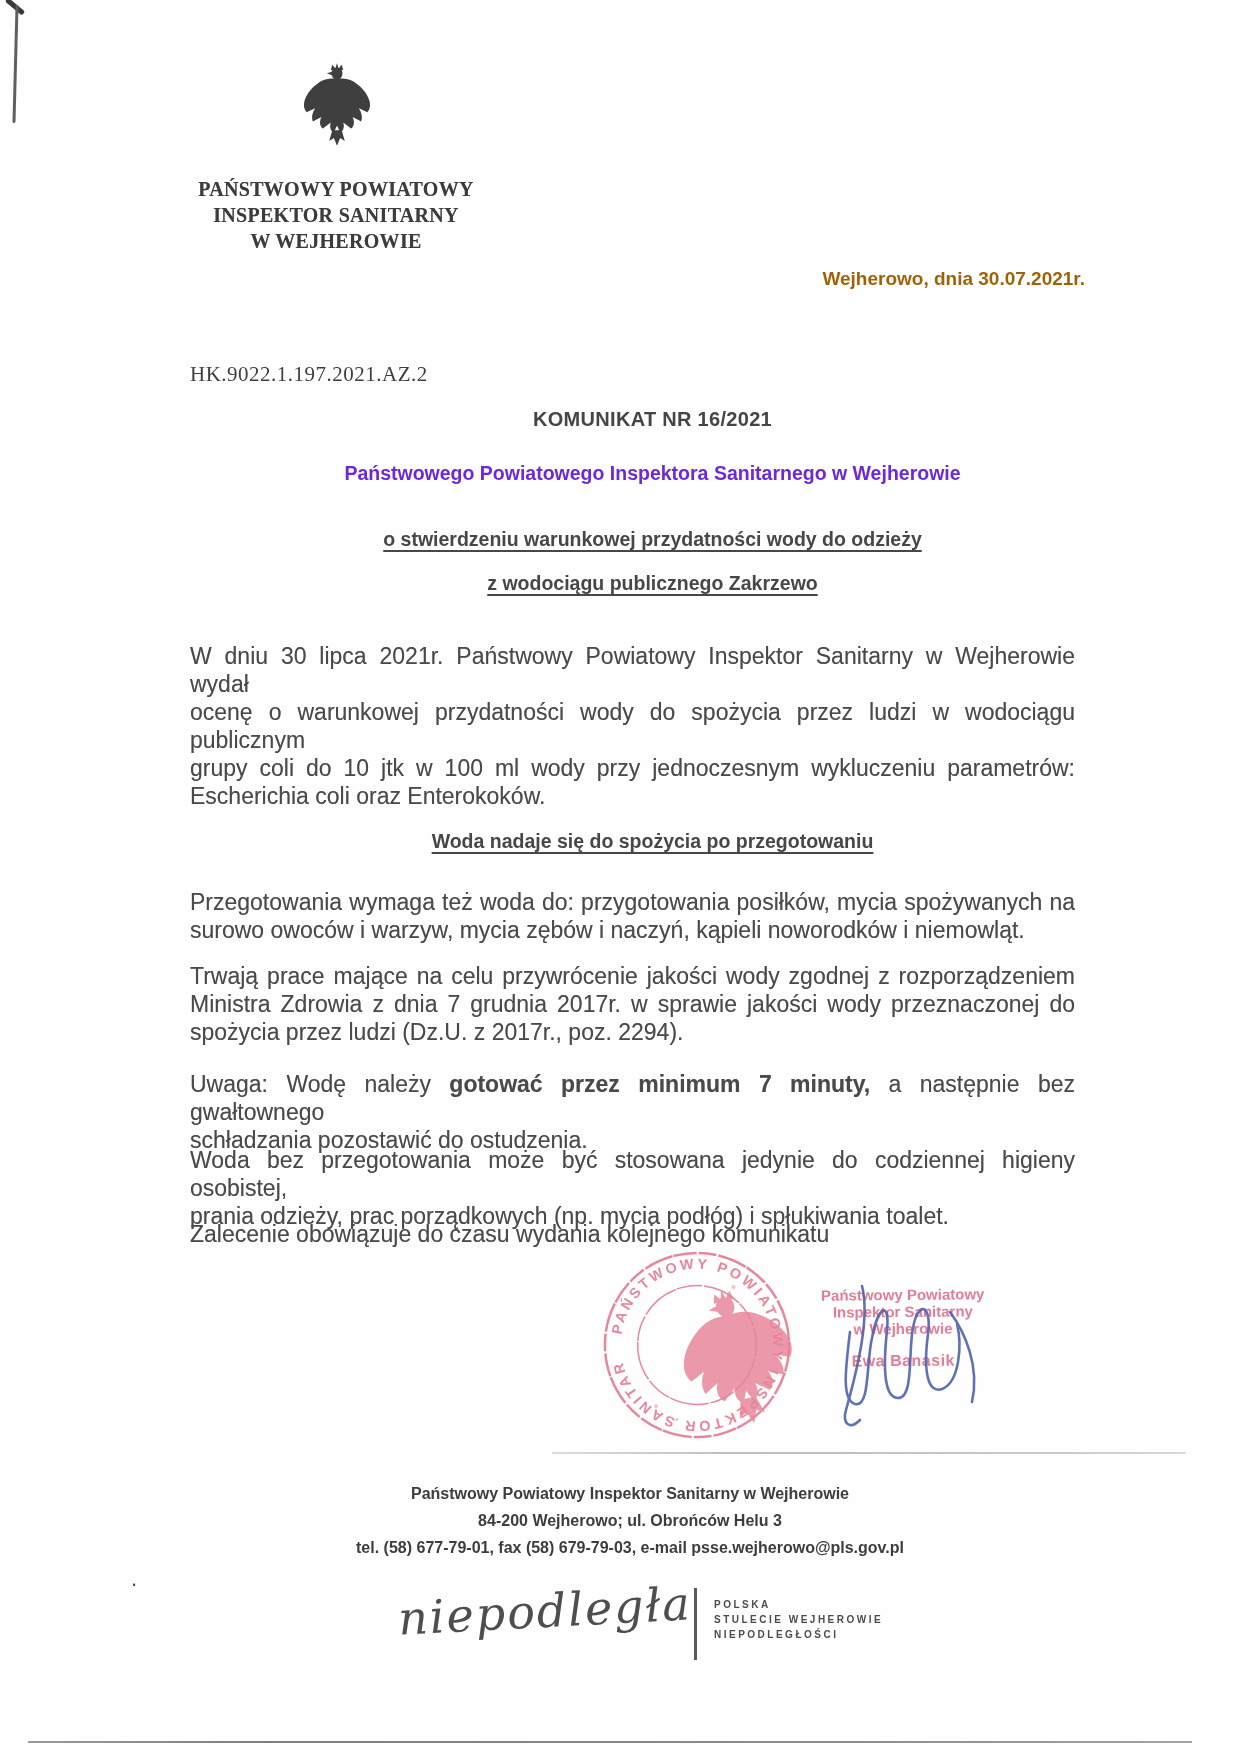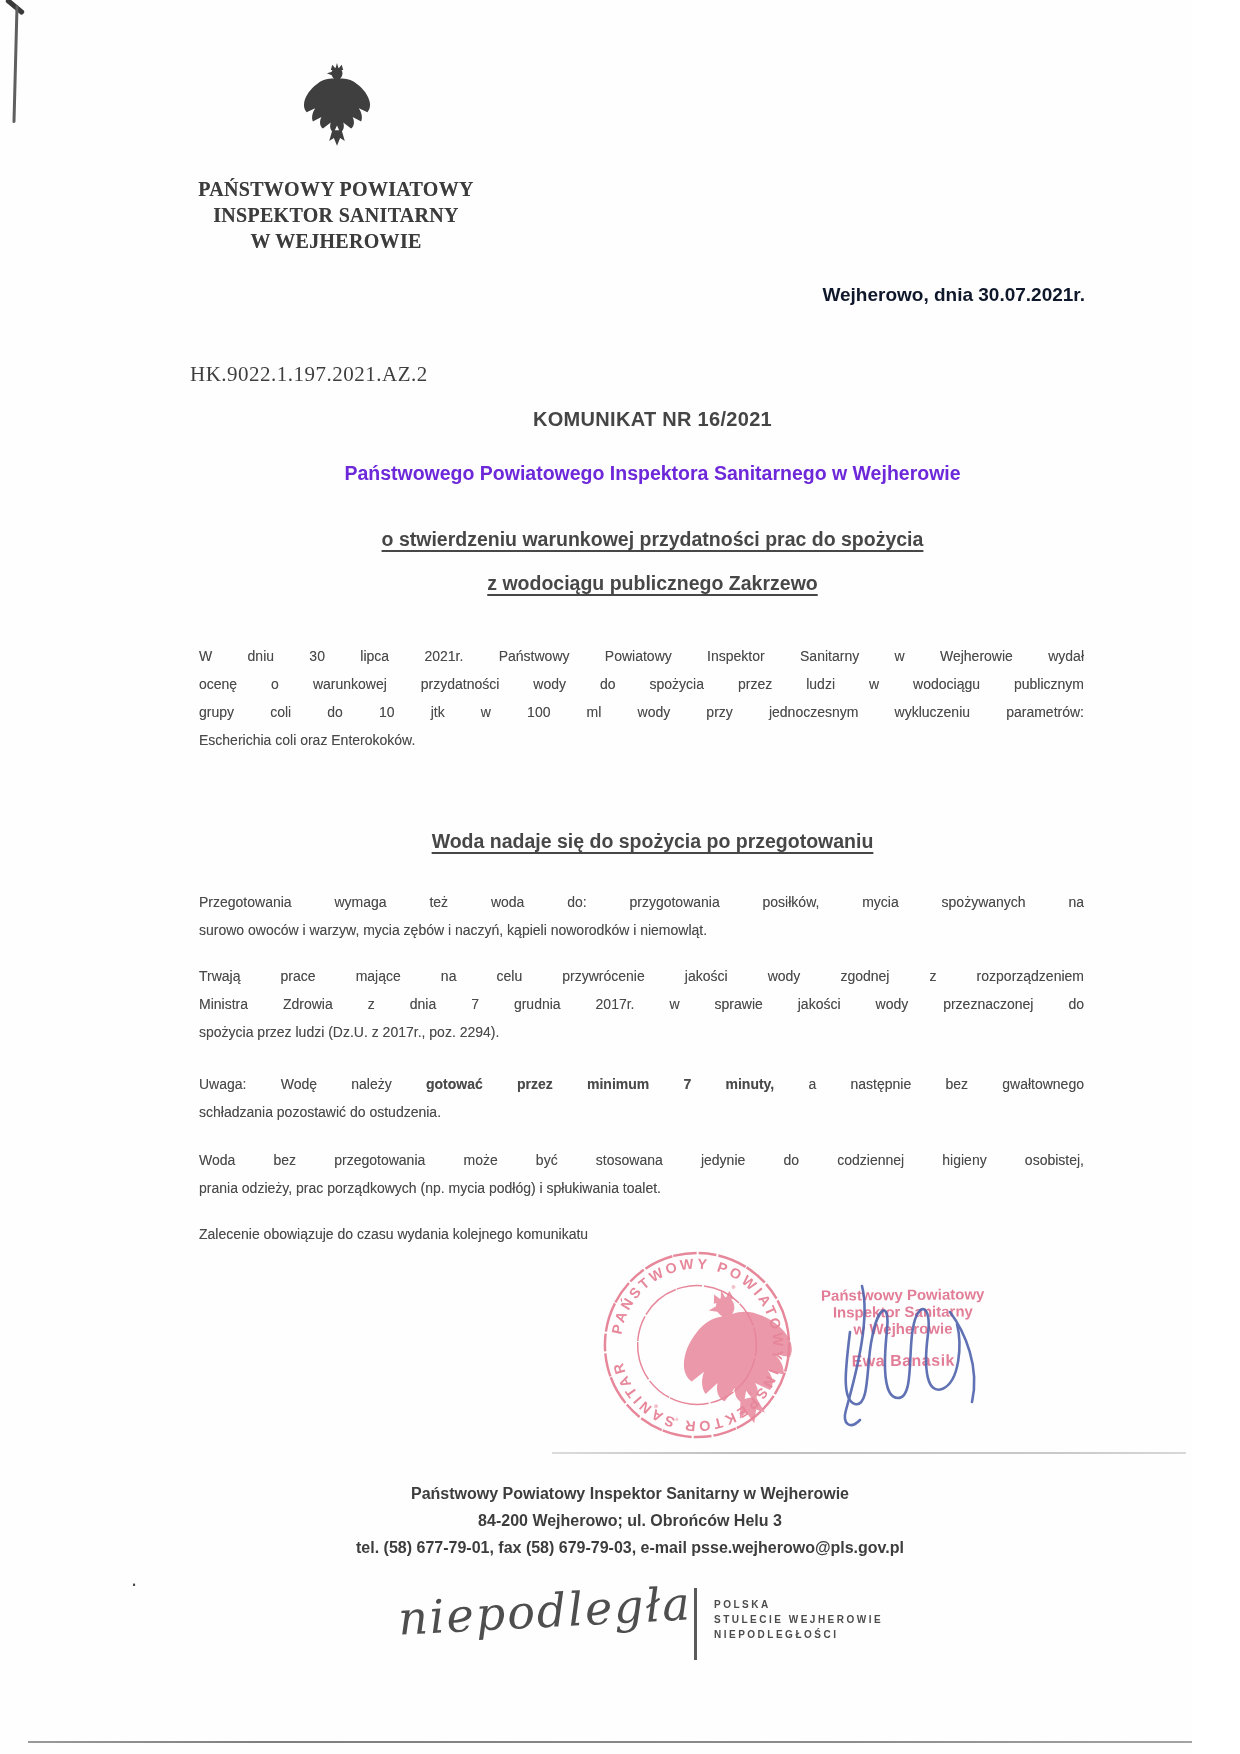--- a/index.html
+++ b/index.html
@@ -15,36 +15,36 @@
   .scan-corner-tick { position:absolute; left:4px; top:4px; width:22px; height:5px;
     background:#3a3a3a; transform:rotate(40deg); border-radius:2px; }
   .scan-bottom-line { position:absolute; left:28px; top:1741px; width:1186px; height:2px;
     background:linear-gradient(90deg,#9a9a9a,#7f7f7f 20%,#8d8d8d 70%,#a5a5a5); }
   
   .eagle-header { position:absolute; left:298px; top:58px; width:78px; height:96px; color:#3f3f3f; }
   .letterhead { position:absolute; left:182px; top:176px; width:308px; text-align:center;
     font-family:"Liberation Serif", serif; font-weight:bold; font-size:20px; line-height:26px;
     color:#3c3c3c; letter-spacing:.3px; text-shadow:0 0 .5px rgba(0,0,0,.4); }
   
-  .dateline { position:absolute; left:640px; top:284px; width:445px; text-align:right;
-    font-size:19px; font-weight:600; color:#0f172a; }
+  .dateline { position:absolute; left:640px; top:268px; width:445px; text-align:right;
+    font-size:19px; font-weight:600; color:#a16207; }
   .reference { position:absolute; left:190px; top:362px;
     font-family:"Liberation Serif", serif; font-size:21px; color:#3e3e3e; letter-spacing:.5px; }
   
   .t-center { position:absolute; left:205px; width:895px; text-align:center; }
   .title1 { top:408px; font-size:20px; font-weight:bold; color:#454545; letter-spacing:.3px; }
   .title2 { top:462px; font-size:19.5px; font-weight:bold; color:#6d28d9; }
   .subject1 { top:528px; }
   .subject2 { top:572px; }
   .u-bold { font-weight:bold; font-size:19.5px; color:#474747;
     text-decoration:underline; text-decoration-thickness:2px; text-underline-offset:4px; }
   .midheading { top:830px; }
   
-  .para { position:absolute; left:190px; width:885px; font-size:14px; line-height:28px;
-    color:#4a4a4a; text-shadow:0 0 .5px rgba(0,0,0,.3);margin-left:9px; }
+  .para { position:absolute; left:190px; width:885px; font-size:23px; line-height:28px;
+    color:#4a4a4a; text-shadow:0 0 .5px rgba(0,0,0,.3); }
   .para .line { text-align:justify; text-align-last:justify; }
   .para .line:last-child { text-align-last:left; }
   .p1 { top:642px; } .p2 { top:888px; } .p3 { top:962px; }
   .p4 { top:1070px; } .p5 { top:1146px; } .p6 { top:1220px; }
   .bold-inline { font-weight:bold; }
   
   .round-stamp { position:absolute; left:598px; top:1246px; width:198px; height:198px;
     opacity:.82; transform:rotate(-14deg); }
   .sig-stamp { position:absolute; left:808px; top:1286px; width:190px; text-align:center;
     font-size:15px; font-weight:bold; line-height:17px; transform:rotate(-.5deg); opacity:.9; }
@@ -95,21 +95,21 @@
     <div>INSPEKTOR SANITARNY</div>
     <div>W WEJHEROWIE</div>
   </div>
 
   <div class="dateline">Wejherowo, dnia 30.07.2021r.</div>
   <div class="reference">HK.9022.1.197.2021.AZ.2</div>
 
   <div class="t-center title1">KOMUNIKAT NR 16/2021</div>
   <div class="t-center title2">Państwowego Powiatowego Inspektora Sanitarnego w Wejherowie</div>
   <div class="t-center subject1">
-    <span class="u-bold">o stwierdzeniu warunkowej przydatności prac do spożycia</span>
+    <span class="u-bold">o stwierdzeniu warunkowej przydatności wody do odzieży</span>
   </div>
   <div class="t-center subject2">
     <span class="u-bold">z wodociągu publicznego Zakrzewo</span>
   </div>
 
   <div class="para p1">
       <div class="line">W dniu 30 lipca 2021r. Państwowy Powiatowy Inspektor Sanitarny w Wejherowie wydał</div>
       <div class="line">ocenę o warunkowej przydatności wody do spożycia przez ludzi w wodociągu publicznym</div>
       <div class="line">grupy coli do 10 jtk w 100 ml wody przy jednoczesnym wykluczeniu parametrów:</div>
       <div class="line">Escherichia coli oraz Enterokoków.</div>

